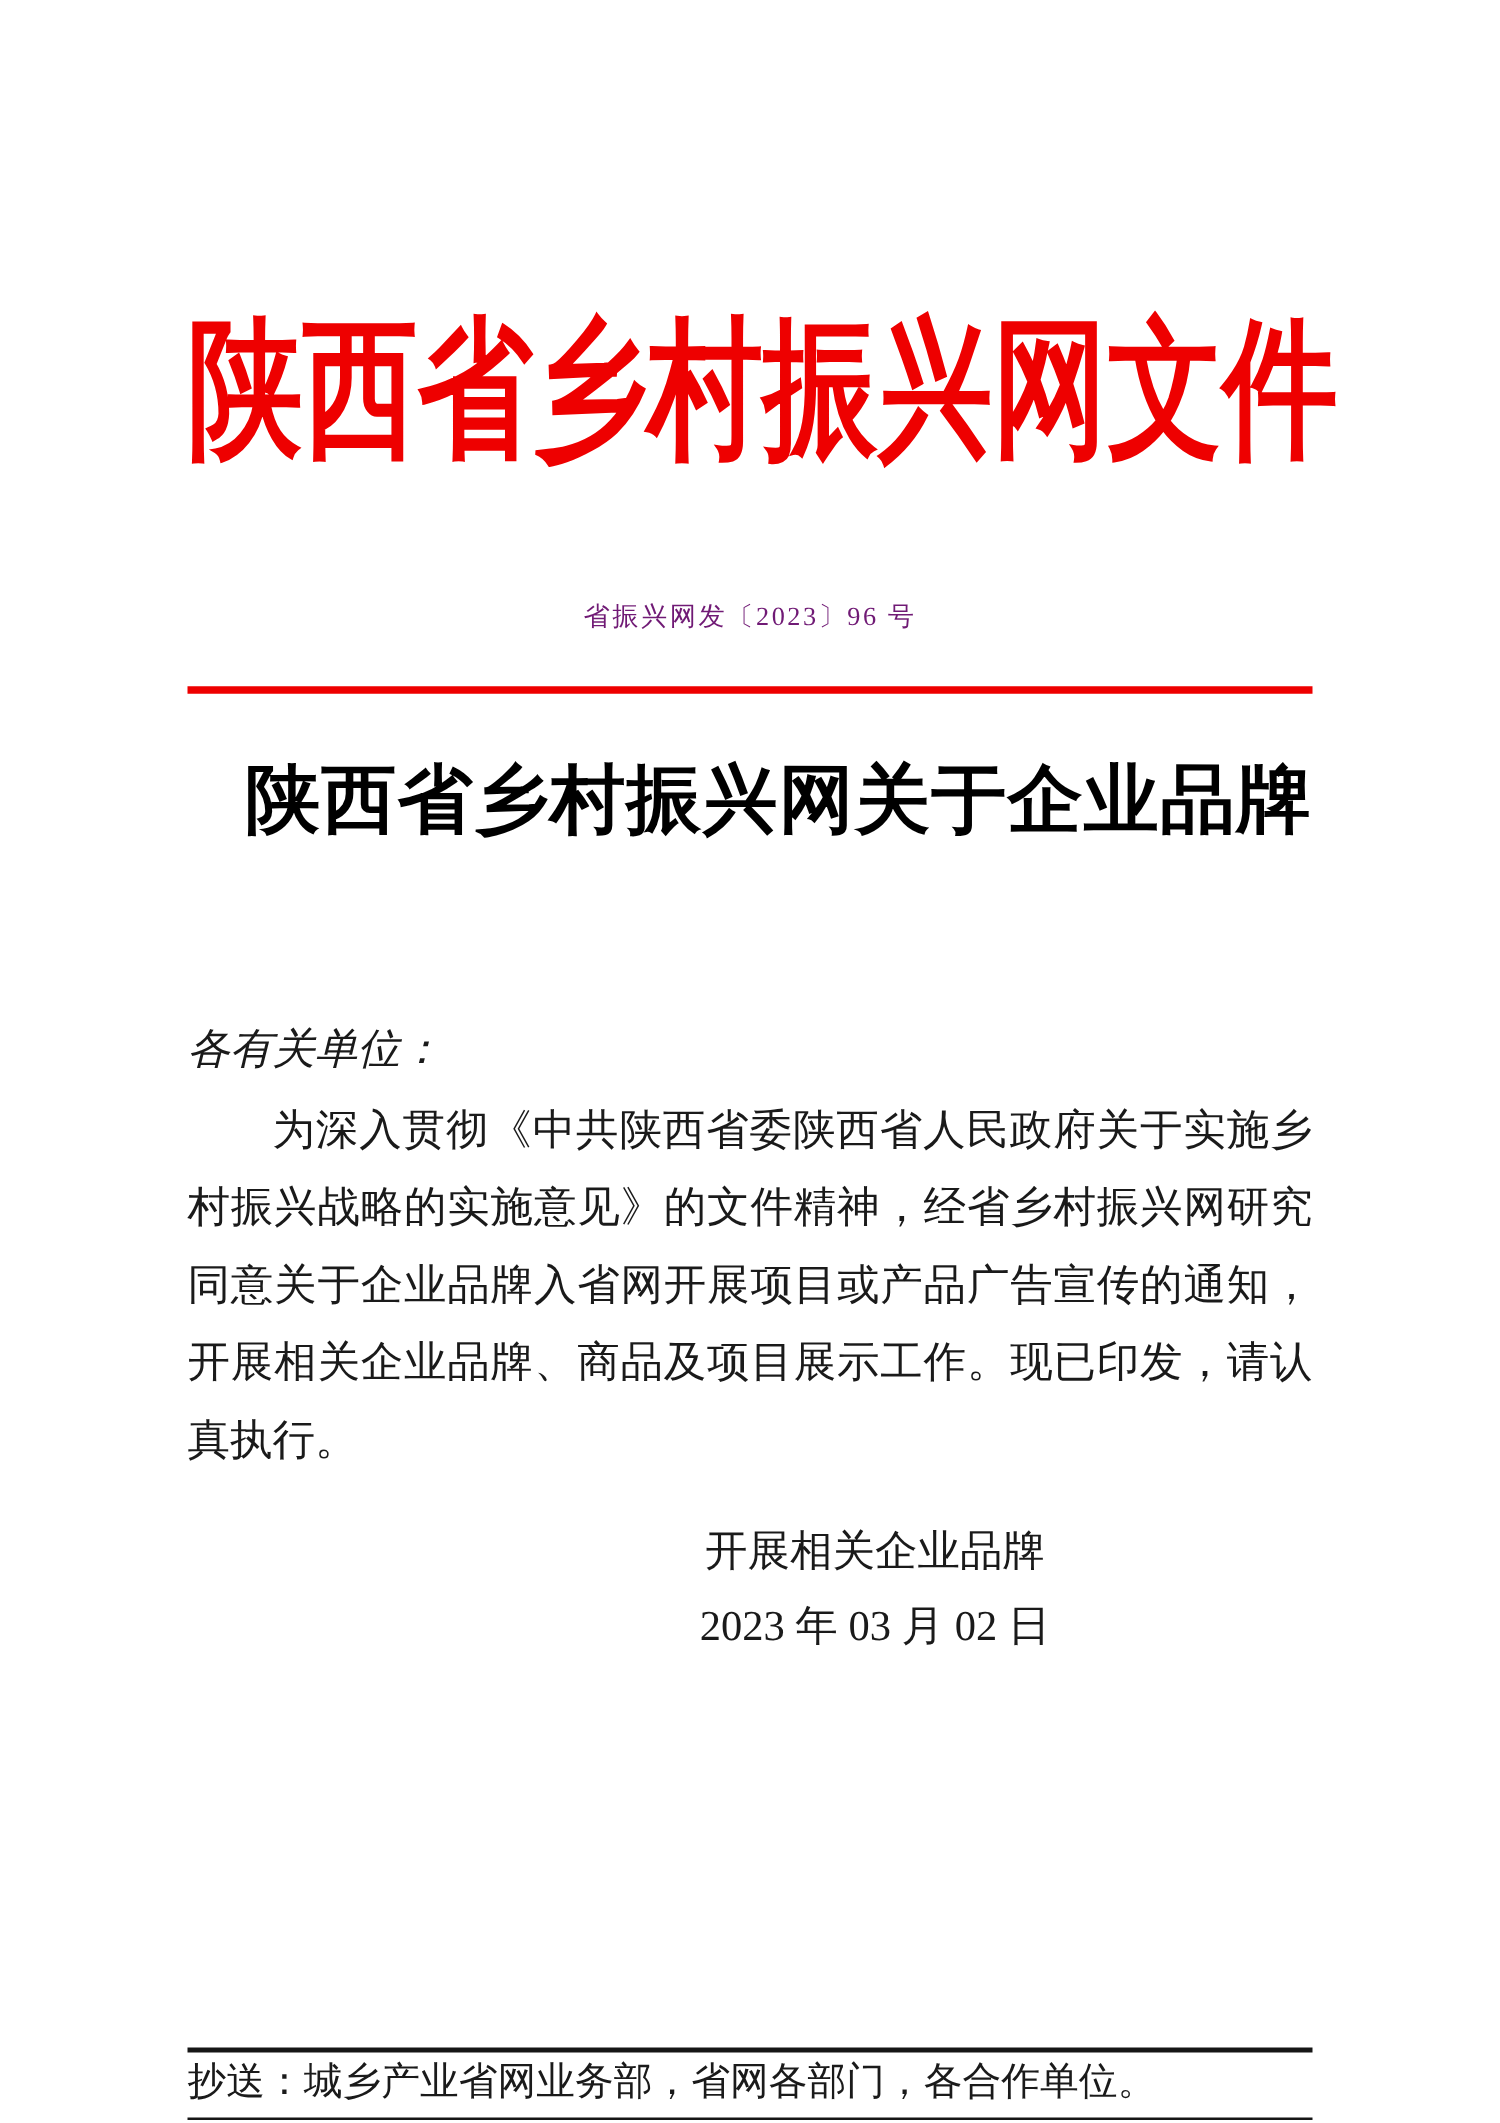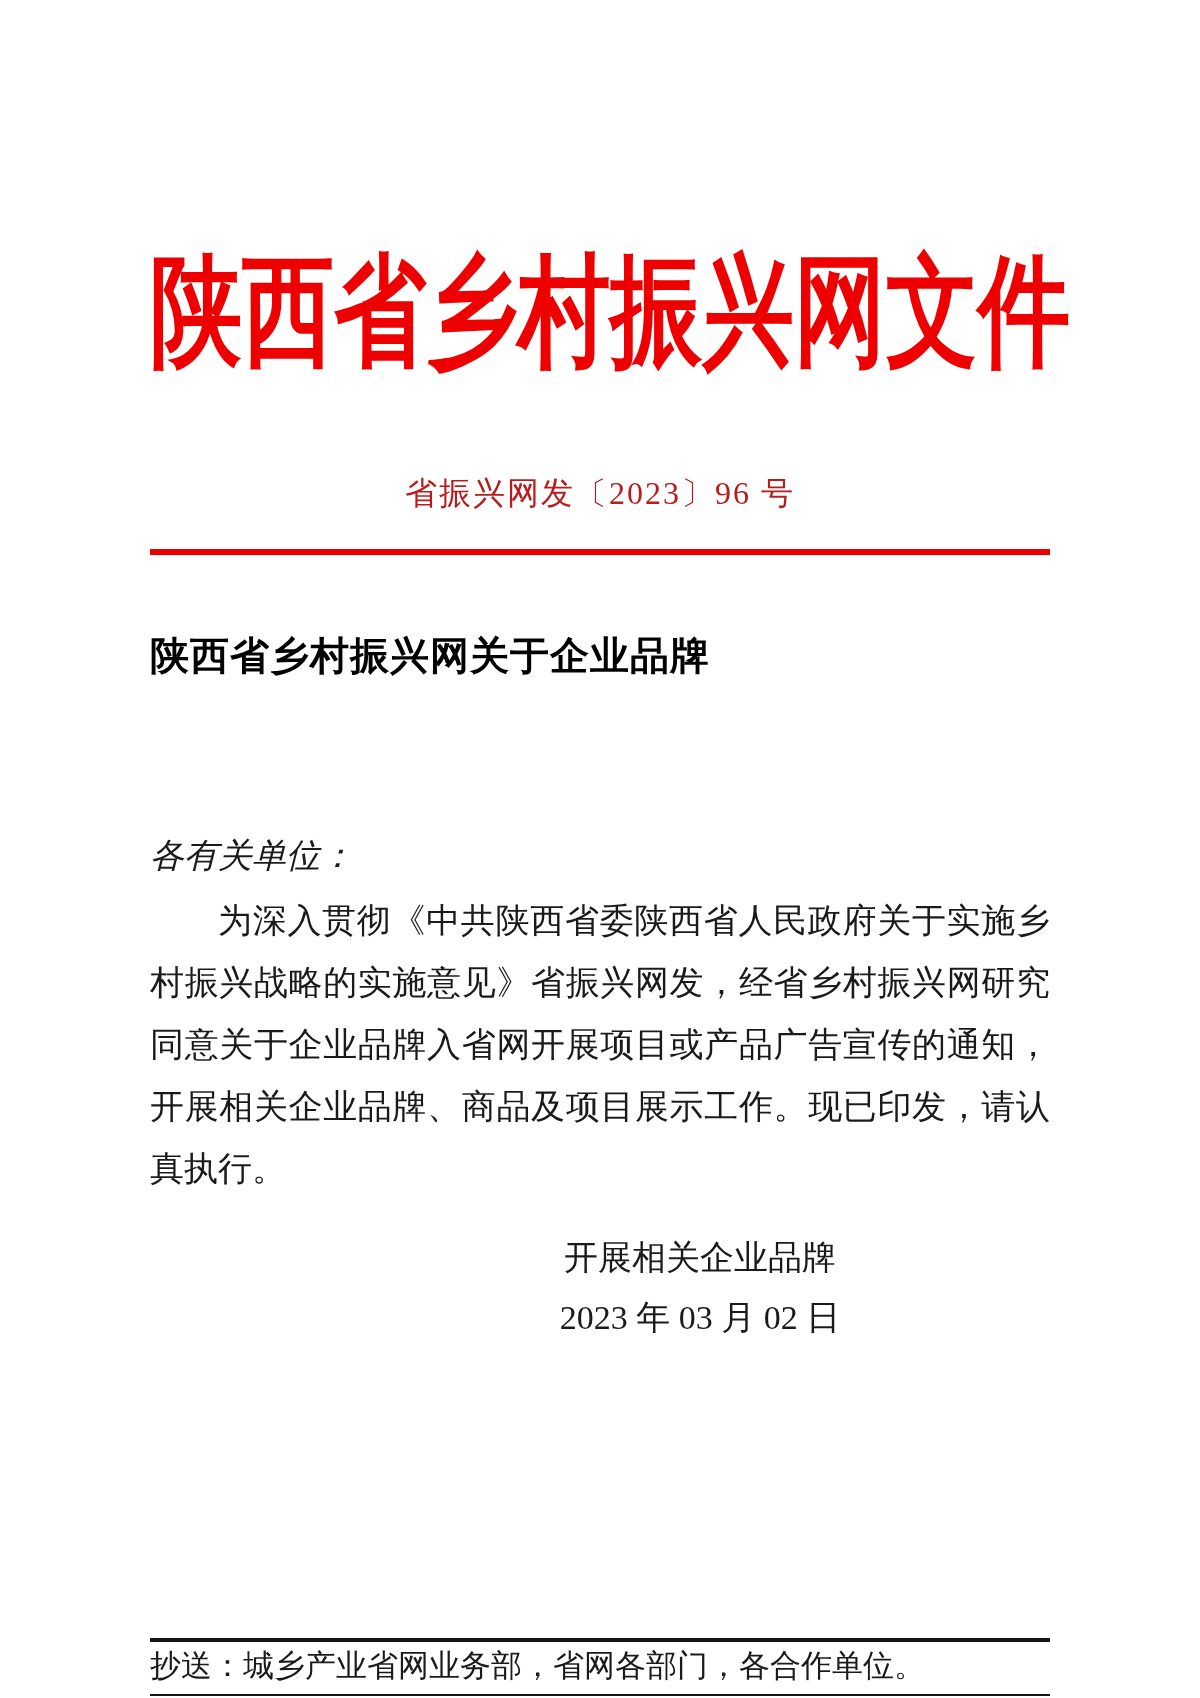--- a/index.html
+++ b/index.html
@@ -31,35 +31,35 @@
     line-height: 1.0;
     color: #ee0000;
     white-space: nowrap;
     transform: scaleY(1.32);
     transform-origin: center;
     letter-spacing: 0px;
   }
   .doc-number {
     margin-top: 112px;
     text-align: center;
-    font-size: 32px;
+    font-size: 21px;
     line-height: 46px;
-    color: #b91c1c;
+    color: #701a75;
     letter-spacing: 2px;
   }
   .red-separator {
     margin-top: 33px;
     height: 6px;
     background: #ee0000;
     border: none;
   }
   .doc-title {
-    margin: 70px 0 0 0;
-    text-align: left;
-    font-size: 39px;
+    margin: 54px 0 0 0;
+    text-align: right;
+    font-size: 60px;
     font-weight: bold;
     line-height: 62px;
     color: #000000;
     letter-spacing: 1px;
   }
   .salutation {
     margin-top: 145px;
     font-size: 34px;
     line-height: 48px;
     color: #1a1a1a;
@@ -121,21 +121,21 @@
   <div class="doc-number">省振兴网发〔2023〕96 号</div>
 
   <div class="red-separator" style="background: rgb(238, 0, 0);"></div>
 
   <div class="doc-title">
     <div>陕西省乡村振兴网关于企业品牌</div>
   </div>
 
   <div class="salutation">各有关单位：</div>
 
-  <p class="body-paragraph">为深入贯彻《中共陕西省委陕西省人民政府关于实施乡村振兴战略的实施意见》省振兴网发，经省乡村振兴网研究同意关于企业品牌入省网开展项目或产品广告宣传的通知，开展相关企业品牌、商品及项目展示工作。现已印发，请认真执行。</p>
+  <p class="body-paragraph">为深入贯彻《中共陕西省委陕西省人民政府关于实施乡村振兴战略的实施意见》的文件精神，经省乡村振兴网研究同意关于企业品牌入省网开展项目或产品广告宣传的通知，开展相关企业品牌、商品及项目展示工作。现已印发，请认真执行。</p>
 
   <div class="signature">
     <div>开展相关企业品牌</div>
     <div>2023 年 03 月 02 日</div>
   </div>
 
   <div class="footer">
     <div class="hr thick"></div>
 
     <div class="cc-line">抄送：城乡产业省网业务部，省网各部门，各合作单位。</div>

